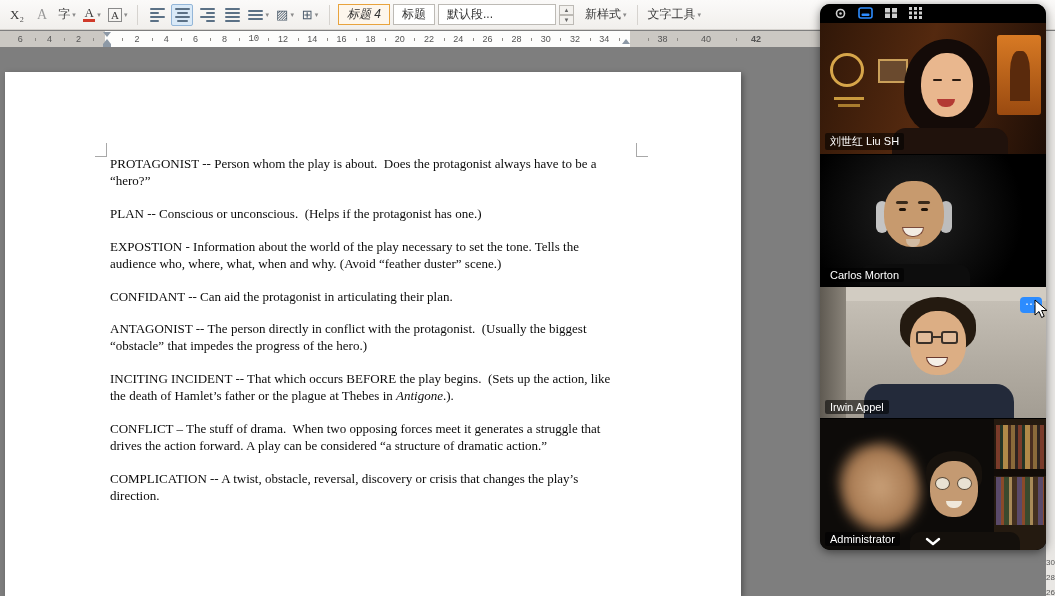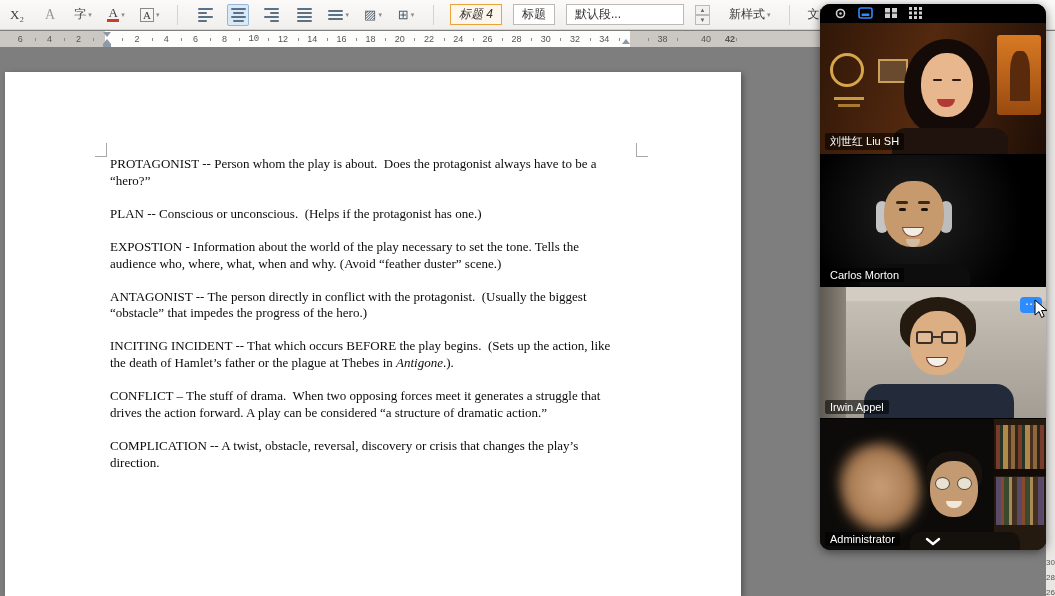--- a/index.html
+++ b/index.html
@@ -2,21 +2,21 @@
 <html><head>
 <meta charset="utf-8">
 <style>
   * { box-sizing: border-box; margin: 0; padding: 0; }
   html,body { width:1055px; height:596px; overflow:hidden; }
   body { position:relative; background:#7e7e7e; font-family:"Liberation Sans", sans-serif; }
 
   
   .toolbar { position:absolute; top:0; left:0; width:1055px; height:30px;
     background:linear-gradient(#fbfaf9,#f1efec); border-bottom:1px solid #d6d3cf;
-    display:flex; align-items:center; padding:0 6px; gap:11px; z-index:2; }
+    display:flex; align-items:center; padding:0 6px; gap:3px; z-index:2; }
   .tbtn { height:22px; min-width:22px; display:flex; align-items:center; justify-content:center;
     font-size:12px; color:#3a3a3a; border-radius:2px; padding:0 2px; position:relative; }
   .drop::after { content:"▾"; font-size:7px; color:#8a8a8a; margin-left:2px; }
   .sep { width:1px; height:20px; background:#d6d3cf; margin:0 5px; }
   .sub2 { font-size:13px; font-family:"Liberation Serif",serif; }
   .grayA { color:#9a9a9a; font-family:"Liberation Serif",serif; font-size:14px; }
   .colorA { font-family:"Liberation Serif",serif; font-size:13px; display:flex; flex-direction:column; align-items:center; line-height:11px;}
   .colorA .bar { width:12px; height:3px; background:#d03a2a; margin-top:1px; }
   .boxA { font-family:"Liberation Serif",serif; font-size:11px; border:1px solid #8a8a8a; padding:0 2px; line-height:12px;}
   .ali { width:15px; display:flex; flex-direction:column; gap:2px; }
@@ -249,21 +249,21 @@
       <span class="rnum" style="left: 399.8px;">20</span>
       <span class="rnum" style="left: 429px;">22</span>
       <span class="rnum" style="left: 458.2px;">24</span>
       <span class="rnum" style="left: 487.4px;">26</span>
       <span class="rnum" style="left: 516.6px;">28</span>
       <span class="rnum" style="left: 545.8px;">30</span>
       <span class="rnum" style="left: 575px;">32</span>
       <span class="rnum" style="left: 604.2px;">34</span>
       <span class="rnum" style="left: 662.6px;">38</span>
       <span class="rnum" style="left: 706px;">40</span>
-      <span class="rnum" style="left: 730px; font-weight: bold;">42</span>
+      <span class="rnum" style="left: 756px; font-weight: bold;">42</span>
       <i class="rtick" style="left: 34.8px;"></i>
       <i class="rtick" style="left: 64px;"></i>
       <i class="rtick" style="left: 93.2px;"></i>
       <i class="rtick" style="left: 122.4px;"></i>
       <i class="rtick" style="left: 151.6px;"></i>
       <i class="rtick" style="left: 180.8px;"></i>
       <i class="rtick" style="left: 210px;"></i>
       <i class="rtick" style="left: 239.2px;"></i>
       <i class="rtick" style="left: 268.4px;"></i>
       <i class="rtick" style="left: 297.6px;"></i>
@@ -291,20 +291,21 @@
 
 <div class="doc-area">
   <div class="page">
     <div class="crop crop-tl"></div>
     <div class="crop crop-tr"></div>
     <div class="page-content">
       <div>
           <p class="dpara"><span>PROTAGONIST -- Person whom the play is about.  Does the protagonist always have to be a “hero?”</span></p>
           <p class="dpara"><span>PLAN -- Conscious or unconscious.  (Helps if the protagonist has one.)</span></p>
           <p class="dpara"><span>EXPOSTION - Information about the world of the play necessary to set the tone. Tells the audience who, where, what, when and why. (Avoid “feather duster” scene.)</span></p>
+          <p class="dpara"><span>CONFIDANT -- Can aid the protagonist in articulating their plan.</span></p>
           <p class="dpara"><span>ANTAGONIST -- The person directly in conflict with the protagonist.  (Usually the biggest “obstacle” that impedes the progress of the hero.)</span></p>
           <p class="dpara"><span>INCITING INCIDENT -- That which occurs BEFORE the play begins.  (Sets up the action, like the death of Hamlet’s father or the plague at Thebes in </span><em>Antigone</em><span>.).</span></p>
           <p class="dpara"><span>CONFLICT – The stuff of drama.  When two opposing forces meet it generates a struggle that drives the action forward. A play can be considered “a structure of dramatic action.”</span></p>
           <p class="dpara"><span>COMPLICATION -- A twist, obstacle, reversal, discovery or crisis that changes the play’s direction.</span></p>
         </div>
     </div>
   </div>
 </div>
 
 <div class="side-strip">

